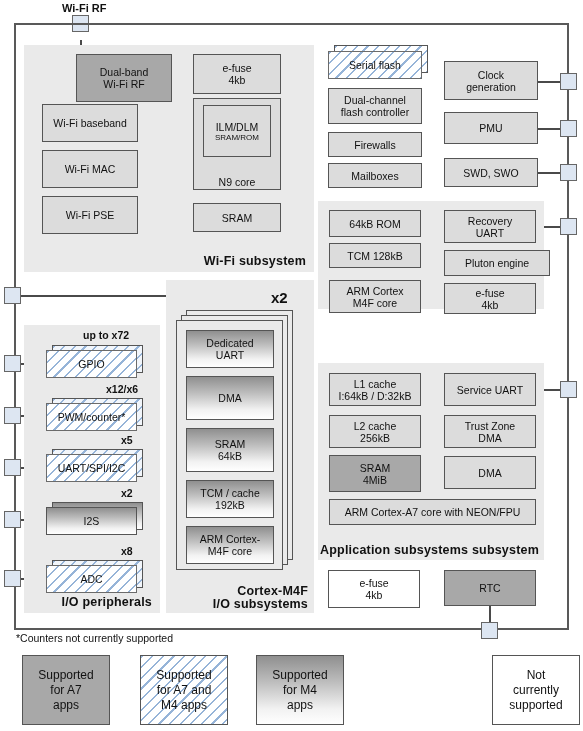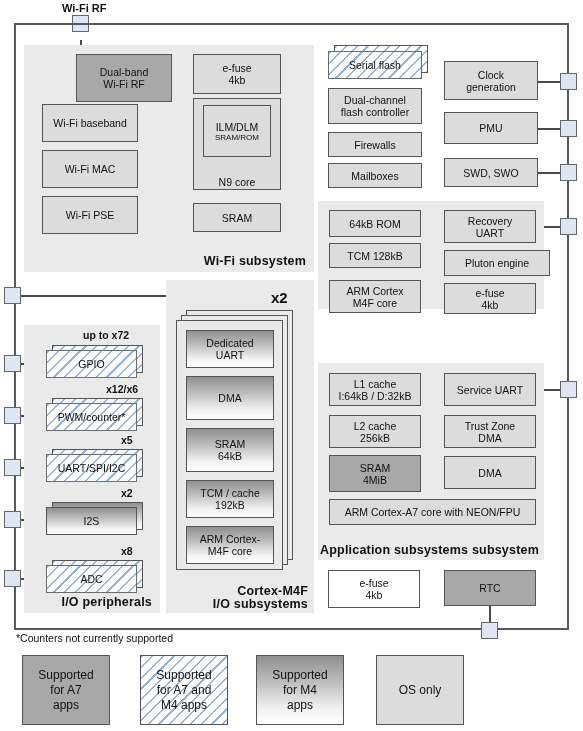--- a/index.html
+++ b/index.html
@@ -256,14 +256,16 @@
 <div id="legend">
   <div class="legend-box f-a7" style="left:22px;">Supported
 for A7
 apps</div>
   <div class="legend-box f-both" style="left:140px;">Supported
 for A7 and
 M4 apps</div>
   <div class="legend-box f-m4" style="left:256px;">Supported
 for M4
 apps</div>
-  <div class="legend-box f-os" style="left:376px;">OS only</div>
+  <div class="legend-box f-none" style="left:492px;">Not
+currently
+supported</div>
 </div>
 
 </body></html>

